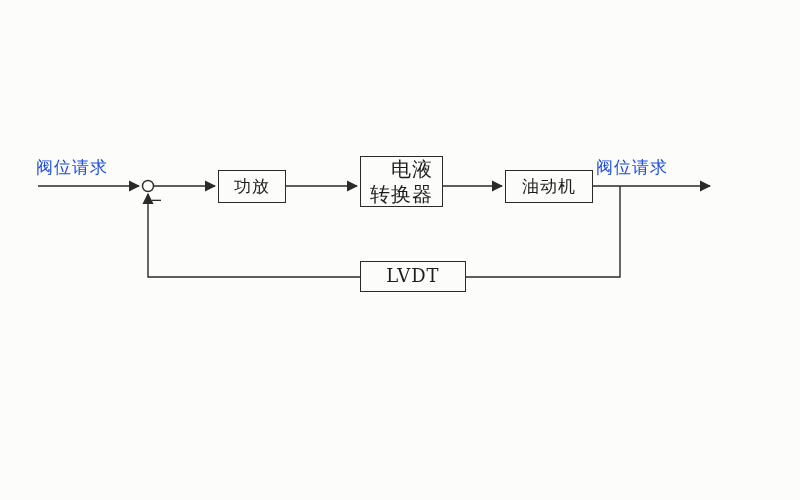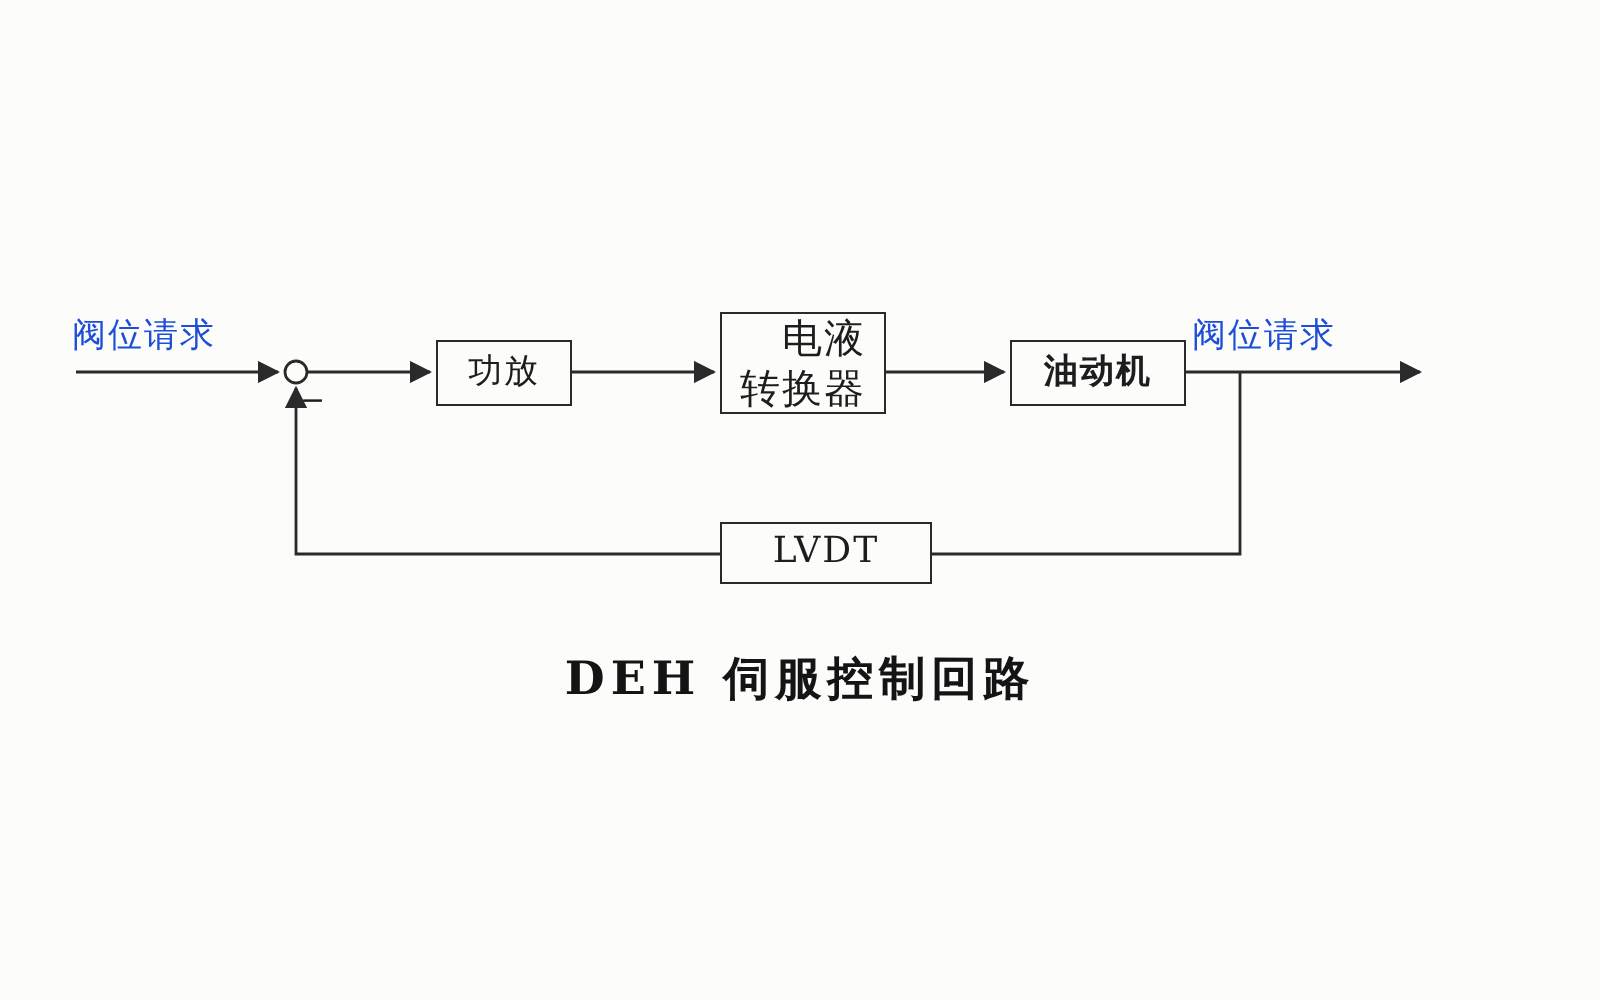--- a/index.html
+++ b/index.html
@@ -38,21 +38,21 @@
     font-family: "DejaVu Serif", serif;
     box-sizing: border-box;
     line-height: 1.25;
   }
   .block .two-line {
     font-size: 20px;
     text-align: right;
   }
   #block-amplifier   { left: 218px; top: 170px; width: 68px;  height: 33px; text-align: right; }
   #block-converter   { left: 360px; top: 156px; width: 83px;  height: 51px; }
-  #block-servomotor  { left: 505px; top: 170px; width: 88px;  height: 33px; font-weight: bold; }
+  #block-servomotor  { left: 505px; top: 170px; width: 88px;  height: 33px; }
   #block-lvdt        { left: 360px; top: 261px; width: 106px;  height: 31px; font-size: 18px; }
   #input-label  { left: 36px;  top: 156px; }
   #output-label { left: 596px; top: 156px; }
   #minus-sign {
     position: absolute;
     left: 150px;
     top: 191px;
     font-size: 15px;
     color: #1d1d1d;
     font-family: "DejaVu Sans", sans-serif;
@@ -127,15 +127,14 @@
   </div>
 
   <div id="block-servomotor" class="block">
     <span>油动机</span>
   </div>
 
   <div id="block-lvdt" class="block">
     <span>LVDT</span>
   </div>
 
-  <div id="caption">DEH 伺服控制回路</div>
 
 </div>
 
 </body></html>

